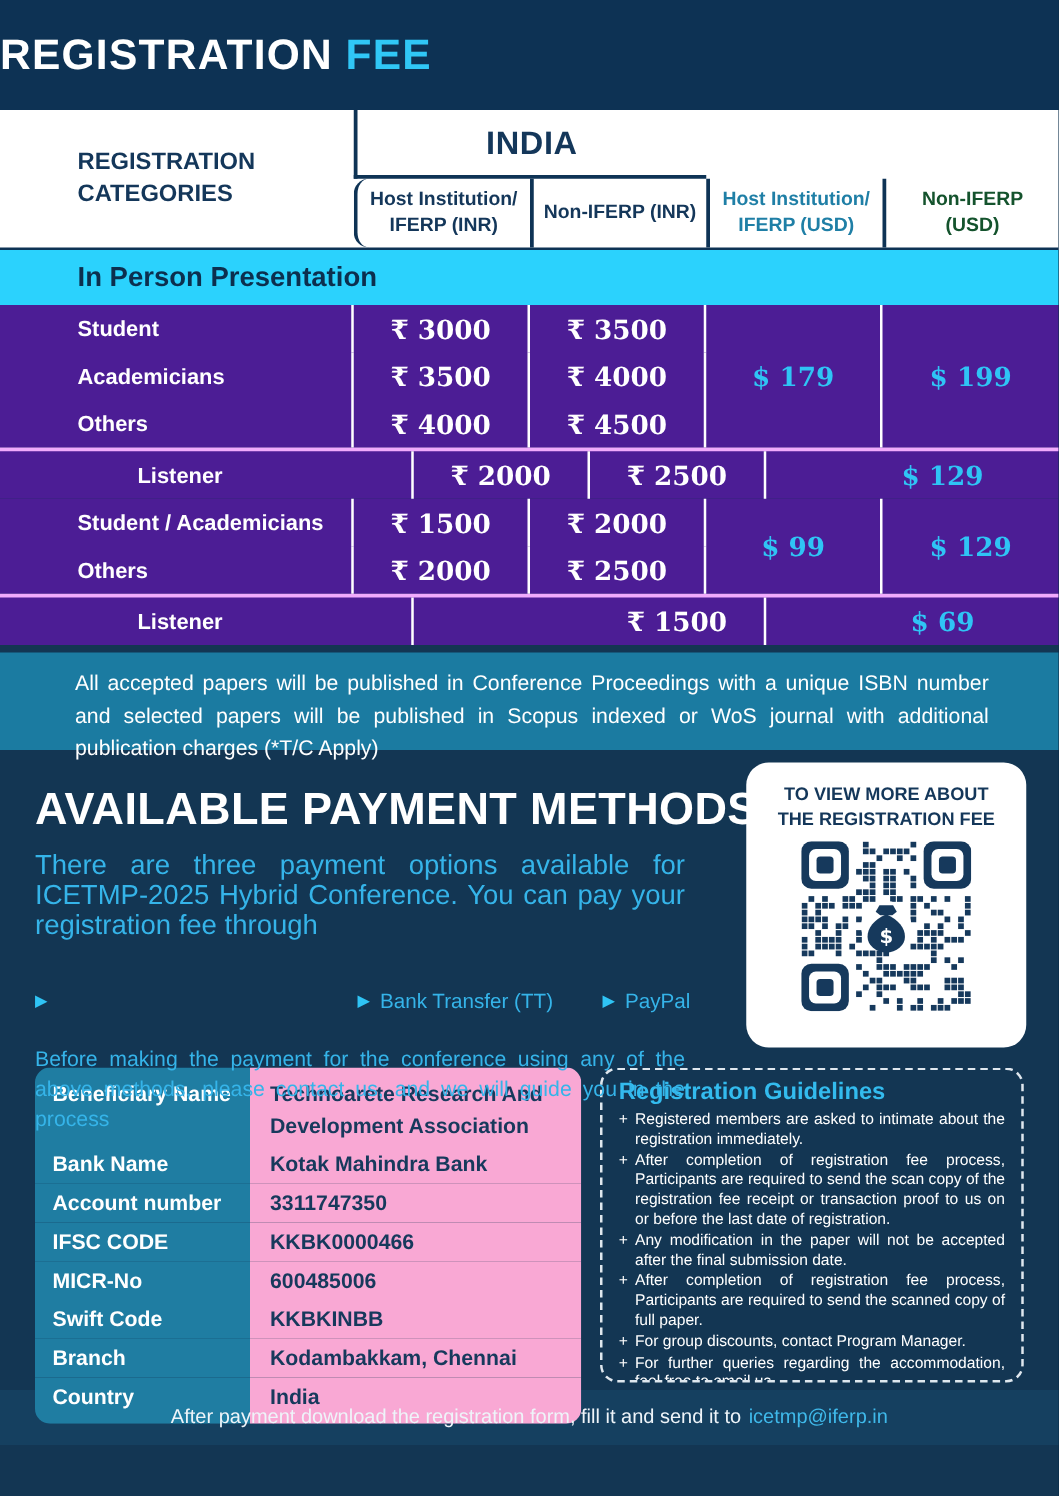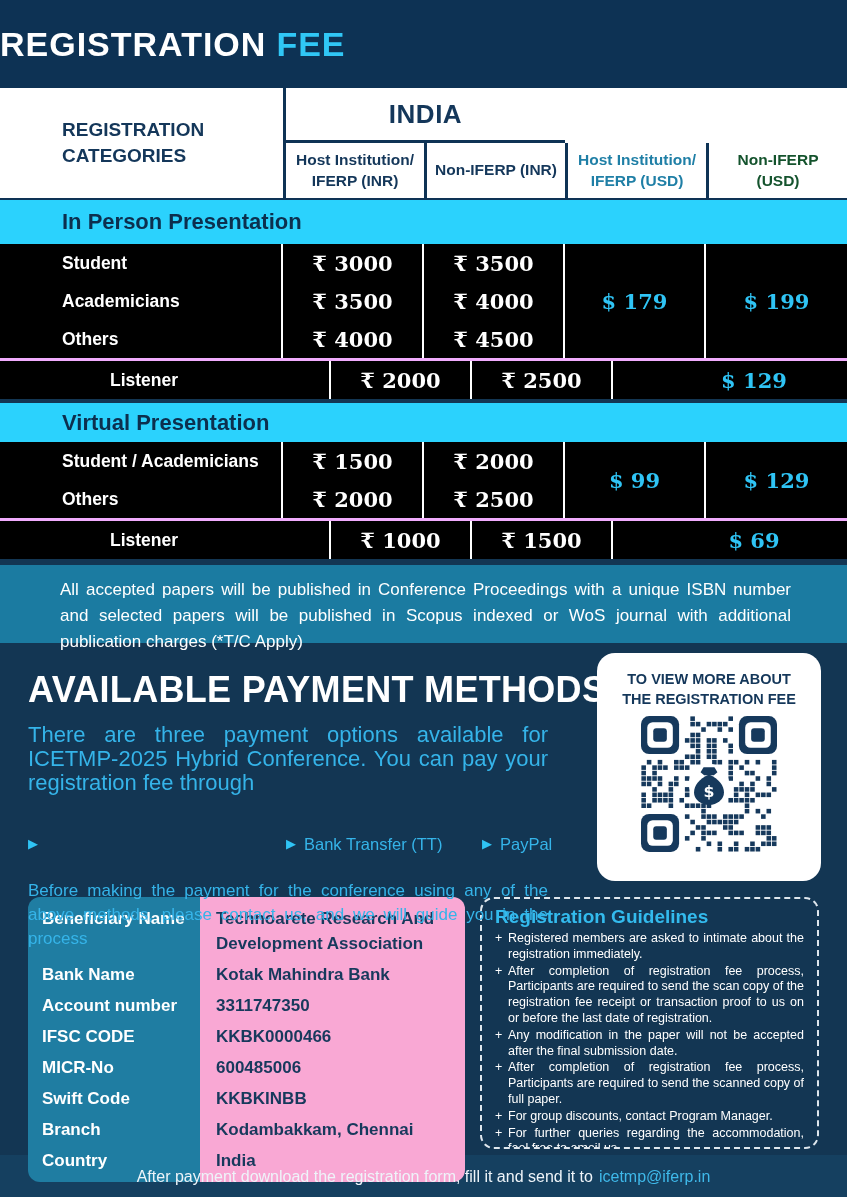--- a/index.html
+++ b/index.html
@@ -22,34 +22,34 @@
   }
   .thead .cell { display:flex; align-items:center; justify-content:center; text-align:center; }
   .thead .cat { grid-area:1/1/3/2; justify-content:flex-start; text-align:left;
     padding-left:62px; font-size:19px; font-weight:700; line-height:1.35; width:283px; white-space:pre-line; }
   .thead .grp { font-size:26px; font-weight:800; letter-spacing:.5px;
     border-left:3px solid #0e3355; border-bottom:3px solid #0e3355; }
   .thead .india { grid-area:1/2/2/4; }
   .thead .abroad { grid-area:1/4/2/6; color:#1f7fa6; }
   .thead .sub { font-size:15.5px; font-weight:600; line-height:1.35; padding:0 6px;
     border-left:3px solid #0e3355; }
-  .thead .s1 { grid-area:2/2/3/3; }
+  .thead .s1 { grid-area:2/2/3/3;border-radius:12px; }
   .thead .s2 { grid-area:2/3/3/4; }
   .thead .s3 { grid-area:2/4/3/5; color:#1f7fa6; }
   .thead .s4 { grid-area:2/5/3/6; color:#14532d; }
 
   
   .banner { height:44px; background:#2bd2fd; display:flex; align-items:center;
     padding-left:62px; font-size:22px; font-weight:700; color:#0c2f4e; }
   .banner.second { height:43px; border-top:4px solid #133653; }
 
   
   .block, .listener {
     display:grid; grid-template-columns:283px 141px 141px 141px 141px;
-    grid-auto-rows:38px; background:#000000; color:#ffffff;
+    grid-auto-rows:38px; background:#4c1d95; color:#ffffff;
   }
   .listener { border-top:3px solid #f0abfc;padding-left:48px; }
   .cellb { display:flex; align-items:center; justify-content:center; }
   .lblc { justify-content:flex-start; padding-left:62px; font-size:17.5px; font-weight:600; }
   .vline { border-right:2px solid #ffffff; }
   .price { font-family:"DejaVu Serif","DejaVu Sans",serif; font-size:21px; font-weight:700; }
   .usd { font-family:"DejaVu Serif","DejaVu Sans",serif; font-size:21px; font-weight:700; color:#2fc4f5; }
   .rspan3 { grid-row:1/4; }
   .rspan2 { grid-row:1/3; }
   .c1{grid-column:1} .c2{grid-column:2} .c3{grid-column:3} .c4{grid-column:4} .c5{grid-column:5}
@@ -136,36 +136,32 @@
     <div class="cellb usd vline c4 rspan3">$ 179</div>
     <div class="cellb usd c5 rspan3">$ 199</div>
   </div>
   <div class="listener">
     <div class="cellb lblc vline c1">Listener</div>
     <div class="cellb price vline c2">₹ 2000</div>
     <div class="cellb price vline c3">₹ 2500</div>
     <div class="cellb usd c45">$ 129</div>
   </div>
 
-  <div class="banner second">
-    <span>Virtual Presentation</span>
-  </div>
   <div class="block">
     <div class="cellb lblc vline c1" style="grid-row:1">Student / Academicians</div>
     <div class="cellb price vline c2" style="grid-row:1">₹ 1500</div>
     <div class="cellb price vline c3" style="grid-row:1">₹ 2000</div>
     <div class="cellb lblc vline c1" style="grid-row:2">Others</div>
     <div class="cellb price vline c2" style="grid-row:2">₹ 2000</div>
     <div class="cellb price vline c3" style="grid-row:2">₹ 2500</div>
     <div class="cellb usd vline c4 rspan2">$ 99</div>
     <div class="cellb usd c5 rspan2">$ 129</div>
   </div>
   <div class="listener">
     <div class="cellb lblc vline c1">Listener</div>
-    <div class="cellb price vline c2">₹ 1000</div>
     <div class="cellb price vline c3">₹ 1500</div>
     <div class="cellb usd c45">$ 69</div>
   </div>
 
   <div class="note">All accepted papers will be published in Conference Proceedings with a unique ISBN number and selected papers will be published in Scopus indexed or WoS journal with additional publication charges (*T/C Apply)</div>
 
   <div class="pay">
     <h2>AVAILABLE PAYMENT METHODS</h2>
     <p class="intro blue">There are three payment options available for ICETMP-2025 Hybrid Conference. You can pay your registration fee through</p>
     <div class="opts">

